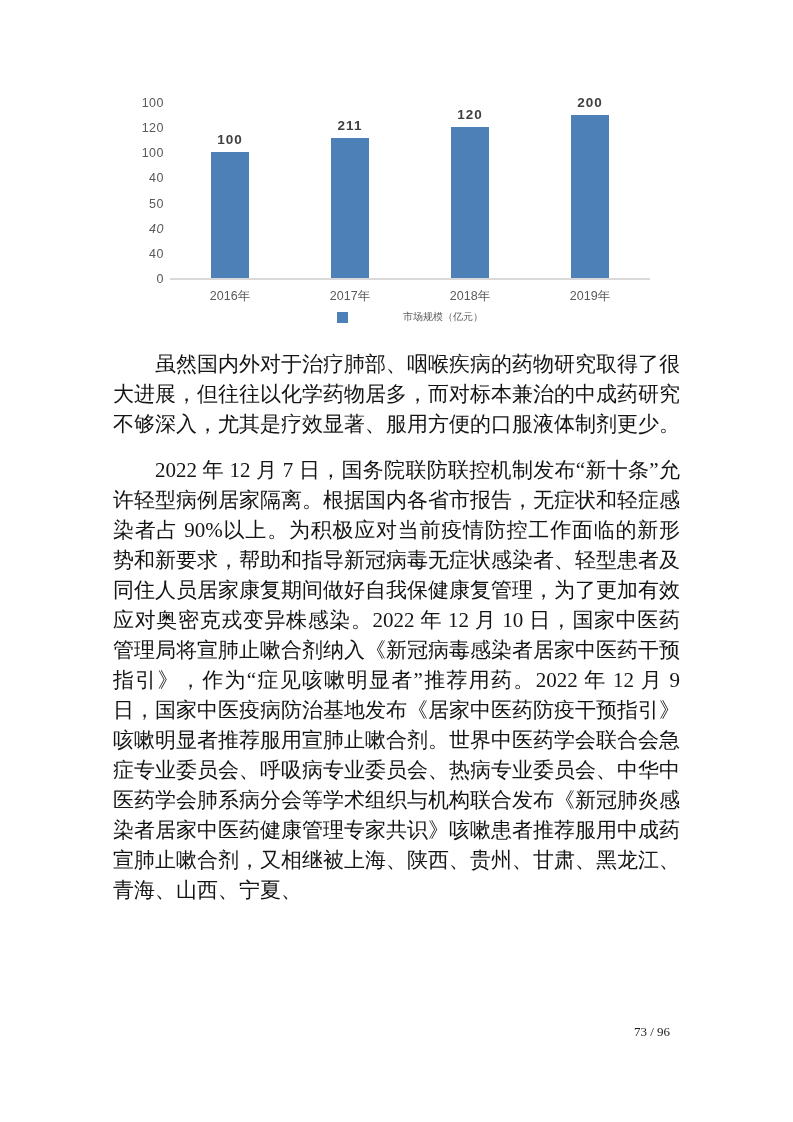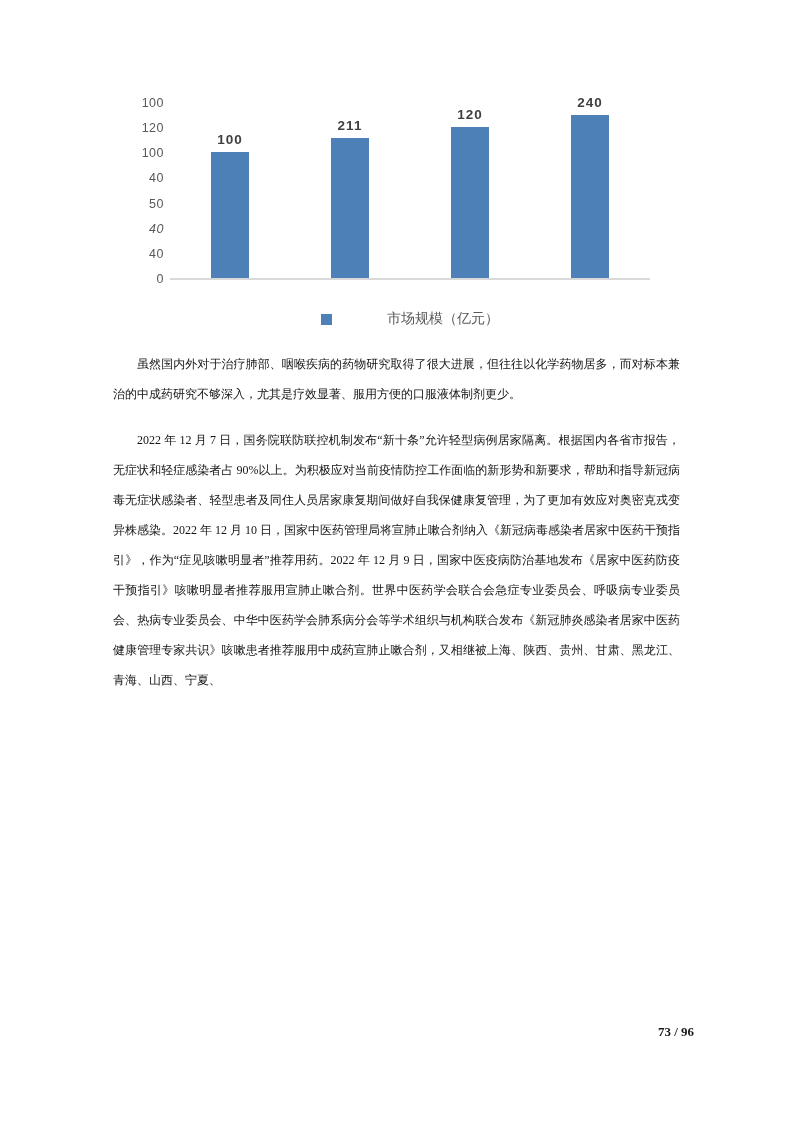--- a/index.html
+++ b/index.html
@@ -74,45 +74,45 @@
   .legend {
     position: absolute;
     left: 170px; top: 310px;
     width: 480px;
     display: flex;
     justify-content: center;
     align-items: center;
     gap: 7px;
   }
   .legend-square { width: 11px; height: 11px; }
-  .legend-text { font-size: 14px; color: #595959; margin-left: 48px; }
+  .legend-text { font-size: 10px; color: #595959; margin-left: 48px; }
 
   
   .text-block {
     position: absolute;
     left: 113px; top: 349px;
     width: 567px;
     color: #141414;
   }
   .text-block p {
-    font-size: 12px;
+    font-size: 21px;
     line-height: 30px;
     text-align: justify;
     text-justify: inter-ideograph;
     text-indent: 2em;
   }
   .text-block p.gap-before { margin-top: 16px; }
 
   .page-number {
     position: absolute;
-    left: 127px; top: 1024px;
+    left: 103px; top: 1024px;
     width: 567px;
     text-align: right;
     font-size: 13px;
-    font-weight: bold;
+    font-weight: normal;
     color: #1a1a1a;
   }
 </style>
 </head>
 <body>
 
 <div class="page">
 
   <div class="chart">
     <div class="plot" style="border-bottom-color: rgb(217, 217, 217);">
@@ -124,32 +124,38 @@
           </div>
           <div class="bar-slot">
             <div class="bar-value">211</div>
             <div class="bar-rect" style="height: 139.543px; background: rgb(77, 128, 182);"></div>
           </div>
           <div class="bar-slot">
             <div class="bar-value">120</div>
             <div class="bar-rect" style="height: 150.857px; background: rgb(77, 128, 182);"></div>
           </div>
           <div class="bar-slot">
-            <div class="bar-value">240</div>
+            <div class="bar-value">200</div>
             <div class="bar-rect" style="height: 163.429px; background: rgb(77, 128, 182);"></div>
           </div>
         </div>
     <div class="ytick" style="bottom: -8px;">0</div>
         <div class="ytick" style="bottom: 17.1429px;">40</div>
         <div class="ytick" style="bottom: 42.2857px; font-style: italic;">40</div>
         <div class="ytick" style="bottom: 67.4286px;">50</div>
         <div class="ytick" style="bottom: 92.5714px;">40</div>
         <div class="ytick" style="bottom: 117.714px;">100</div>
         <div class="ytick" style="bottom: 142.857px;">120</div>
         <div class="ytick" style="bottom: 168px;">100</div>
+      </div>
+    <div class="xlabels">
+        <div class="xlabel">2016年</div>
+        <div class="xlabel">2017年</div>
+        <div class="xlabel">2018年</div>
+        <div class="xlabel">2019年</div>
       </div>
     <div class="legend">
       <span class="legend-square" style="background: rgb(77, 128, 182);"></span>
       <span class="legend-text">市场规模（亿元）</span>
     </div>
   </div>
 
   <div class="text-block">
     <p>虽然国内外对于治疗肺部、咽喉疾病的药物研究取得了很大进展，但往往以化学药物居多，而对标本兼治的中成药研究不够深入，尤其是疗效显著、服用方便的口服液体制剂更少。</p>
     <p class="gap-before">2022 年 12 月 7 日，国务院联防联控机制发布“新十条”允许轻型病例居家隔离。根据国内各省市报告，无症状和轻症感染者占 90%以上。为积极应对当前疫情防控工作面临的新形势和新要求，帮助和指导新冠病毒无症状感染者、轻型患者及同住人员居家康复期间做好自我保健康复管理，为了更加有效应对奥密克戎变异株感染。2022 年 12 月 10 日，国家中医药管理局将宣肺止嗽合剂纳入《新冠病毒感染者居家中医药干预指引》，作为“症见咳嗽明显者”推荐用药。2022 年 12 月 9 日，国家中医疫病防治基地发布《居家中医药防疫干预指引》咳嗽明显者推荐服用宣肺止嗽合剂。世界中医药学会联合会急症专业委员会、呼吸病专业委员会、热病专业委员会、中华中医药学会肺系病分会等学术组织与机构联合发布《新冠肺炎感染者居家中医药健康管理专家共识》咳嗽患者推荐服用中成药宣肺止嗽合剂，又相继被上海、陕西、贵州、甘肃、黑龙江、青海、山西、宁夏、</p>

